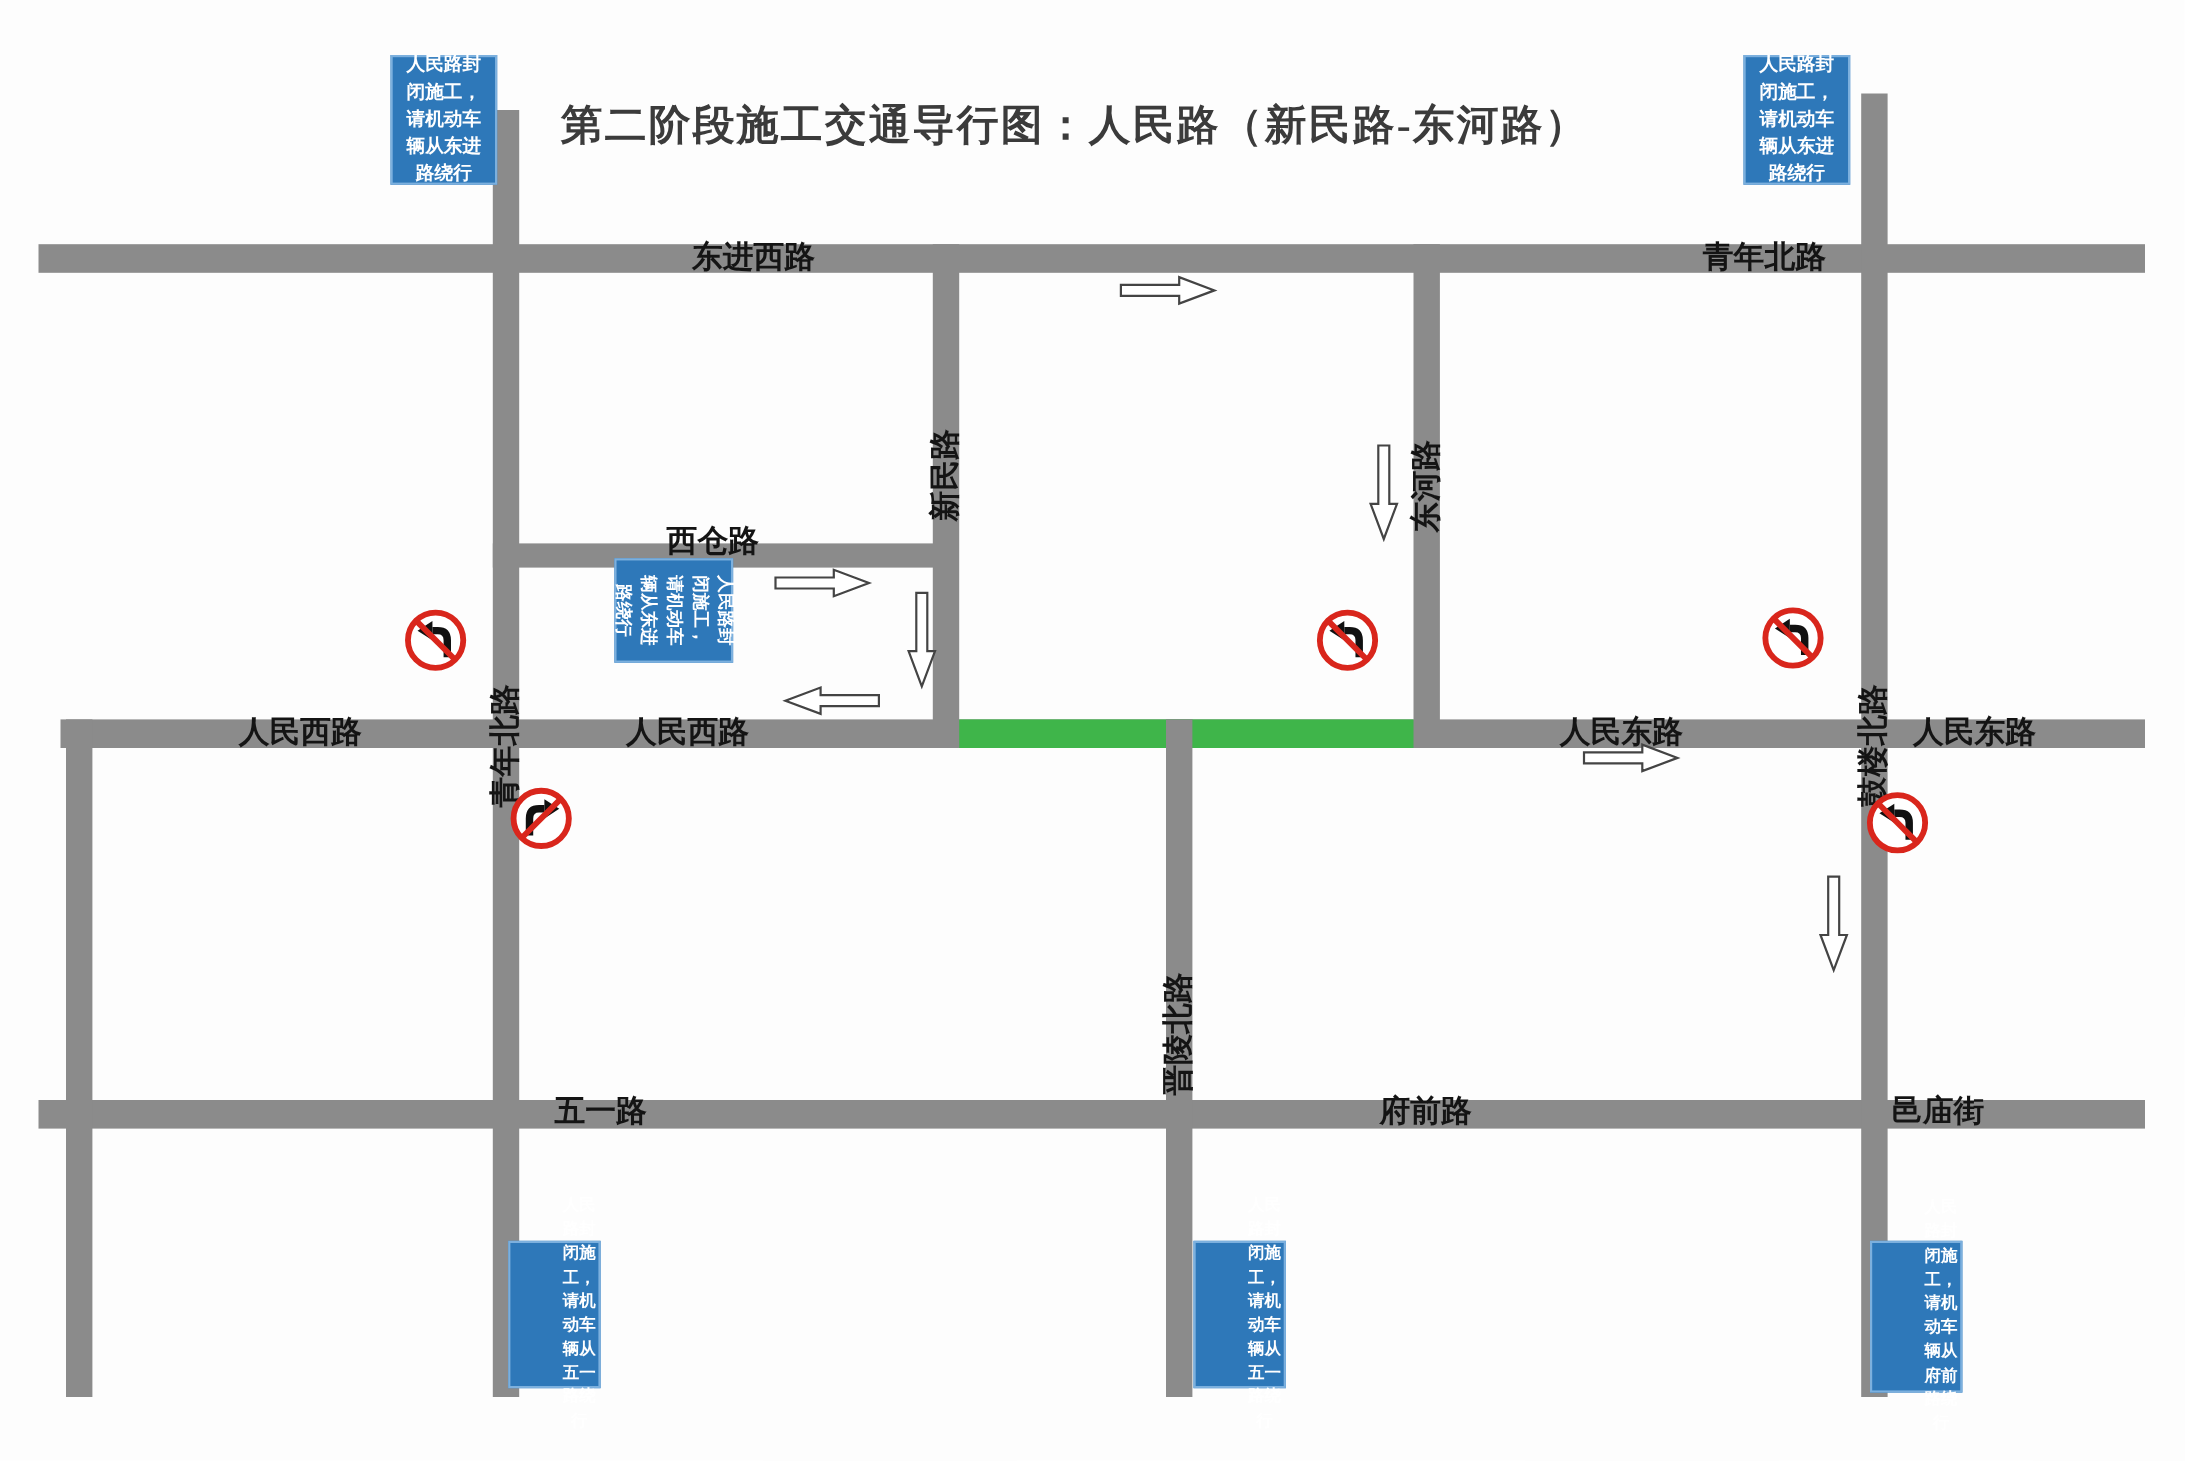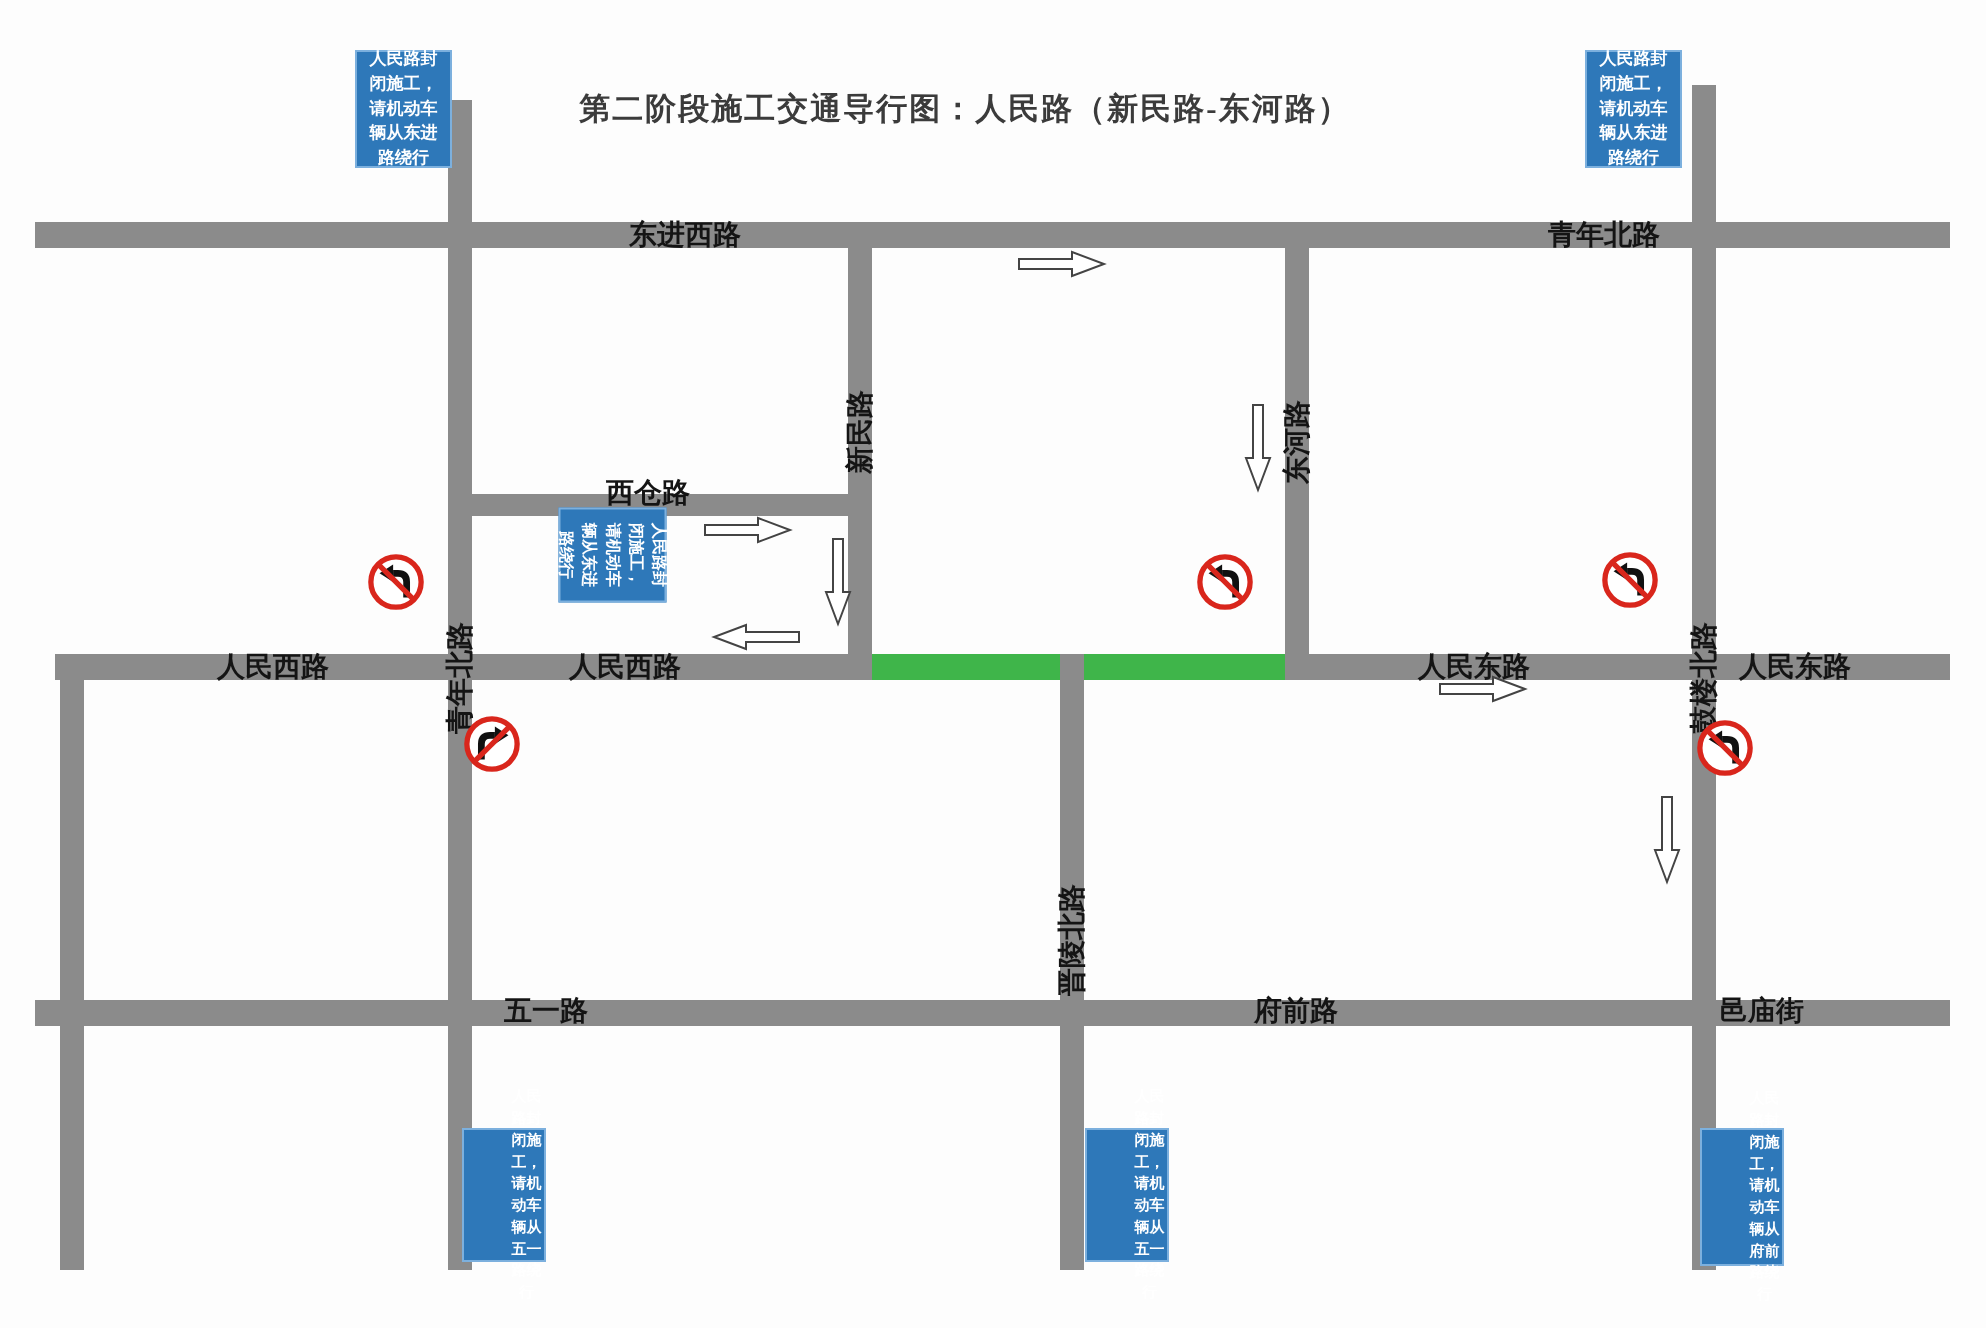--- a/index.html
+++ b/index.html
@@ -1,22 +1,22 @@
 <!DOCTYPE html>
 <html><head>
 <meta charset="utf-8">
 <style>
   html,body{margin:0;padding:0;background:#ffffff;}
   .canvas{
     position:relative;width:1986px;height:1328px;background:#fdfdfd;overflow:hidden;
     font-family:"Liberation Serif","DejaVu Serif",serif;
   }
   .map-title{
-    position:absolute;left:0;top:88px;width:1930px;text-align:center;
-    font-size:31px;font-weight:600;color:#3b3b3b;letter-spacing:2px;
+    position:absolute;left:12px;top:88px;width:1930px;text-align:center;
+    font-size:38px;font-weight:600;color:#3b3b3b;letter-spacing:2px;
   }
   .road{position:absolute;background:#8b8b8b;}
   .closure{position:absolute;background:#3fb54a;}
   .rlabel{
     position:absolute;transform:translate(-50%,-50%);
     font-size:28px;font-weight:bold;color:#141414;white-space:nowrap;line-height:1;
   }
   .rlabel.vert{transform:translate(-50%,-50%) rotate(-90deg);}
   .notice{
     position:absolute;background:#2e78b9;border:2px solid #7cb0de;box-sizing:border-box;

